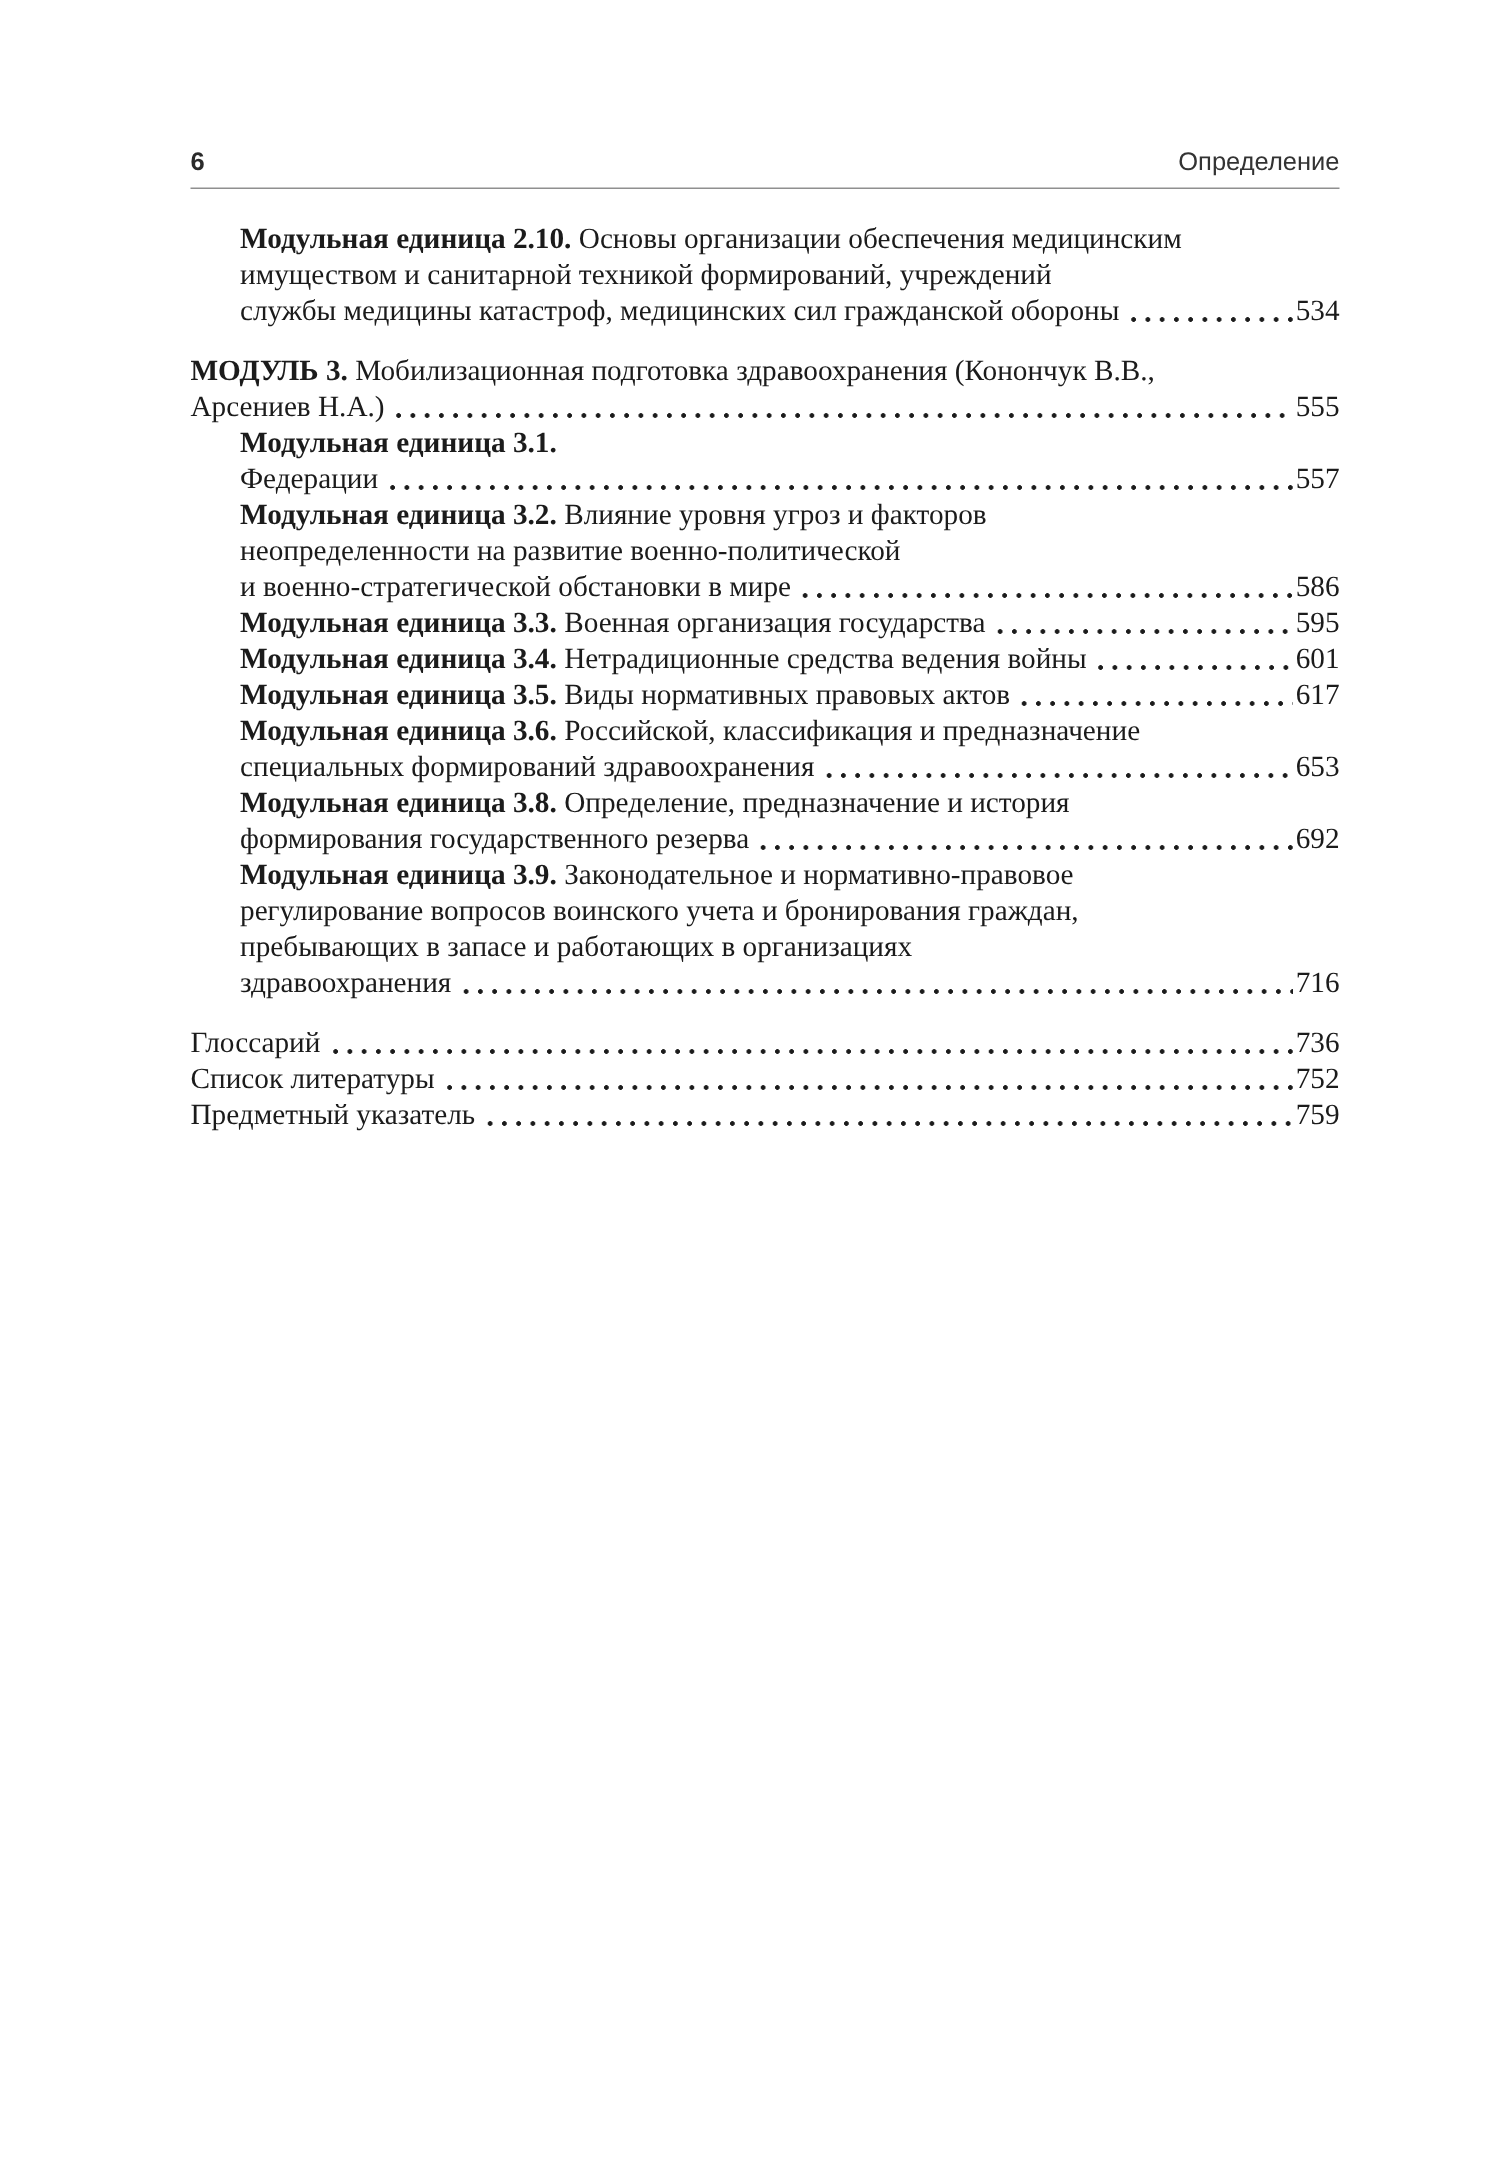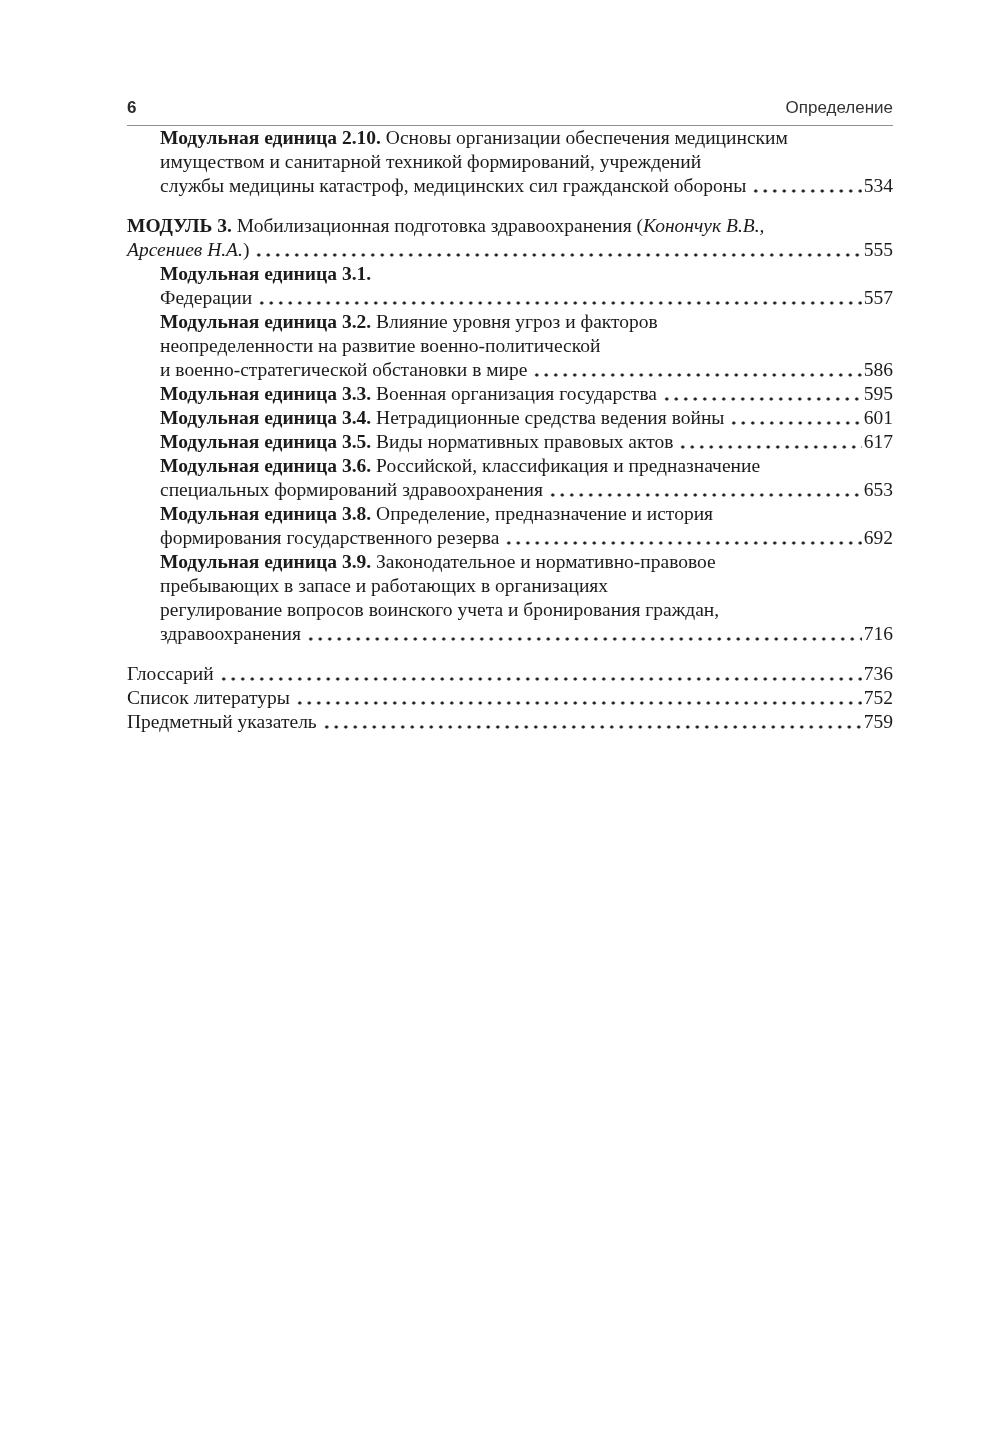--- a/index.html
+++ b/index.html
@@ -26,37 +26,38 @@
   .page-header .folio { font-weight: bold; letter-spacing: 0.5px; }
   .page-header .running-title { font-weight: normal; color: #333333; }
 
   .header-rule {
     border: 0;
     border-top: 1.5px solid #8f8f8f;
     margin-top: 7px;
   }
 
   .toc {
+    margin-top: 22px;
     font-size: 19.5px;
     color: #1b1b1b;
     width: 766px;
   }
 
   .toc-entry.indented { padding-left: 33px; }
   .toc-entry.gap-before { margin-top: 16px; }
 
   .toc-line {
     display: flex;
     line-height: 24px;
     align-items: flex-end;
   }
 
   .seg { white-space: pre; }
   .seg.b { font-weight: bold; }
-  .seg.i { font-style: italic; }
+  .seg.i { }
 
   .leader {
     flex: 1 1 8px;
     min-width: 6px;
     align-self: flex-end;
     height: 6px;
     margin: 0 2px 4px 5px;
     background-image: radial-gradient(circle, #1b1b1b 1.35px, rgba(0,0,0,0) 1.8px);
     background-size: 9.5px 6px;
     background-position: 0 50%;
@@ -171,24 +172,24 @@
           <span class="leader"></span>
           <span class="page-num">692</span>
         </div>
       </div>
       <div class="toc-entry indented">
         <div class="toc-line">
           <span class="seg b">Модульная единица 3.9.</span>
           <span class="seg r"> Законодательное и нормативно-правовое</span>
         </div>
         <div class="toc-line">
+          <span class="seg r">регулирование вопросов воинского учета и бронирования граждан,</span>
+        </div>
+        <div class="toc-line">
           <span class="seg r">пребывающих в запасе и работающих в организациях</span>
-        </div>
-        <div class="toc-line">
-          <span class="seg r">регулирование вопросов воинского учета и бронирования граждан,</span>
         </div>
         <div class="toc-line">
           <span class="seg r">здравоохранения</span>
           <span class="leader"></span>
           <span class="page-num">716</span>
         </div>
       </div>
       <div class="toc-entry gap-before">
         <div class="toc-line">
           <span class="seg r">Глоссарий</span>

